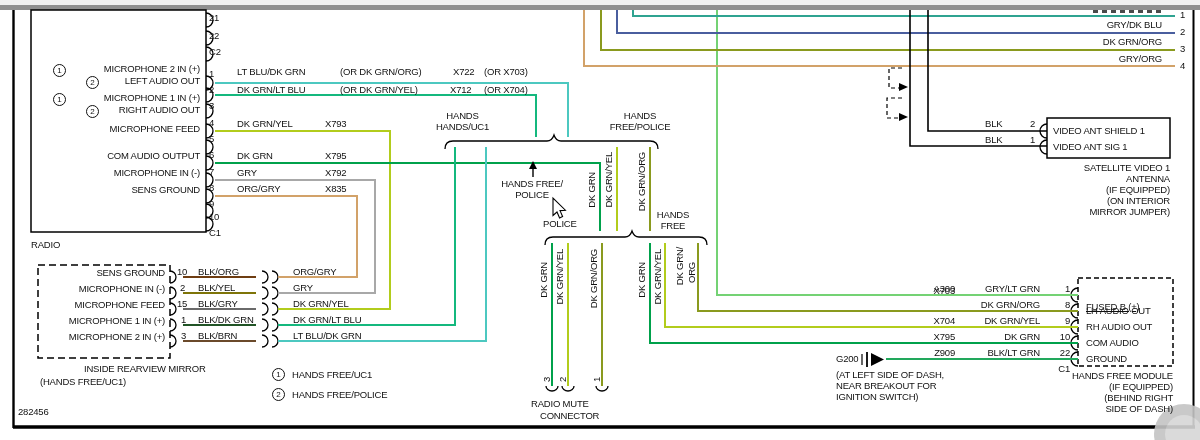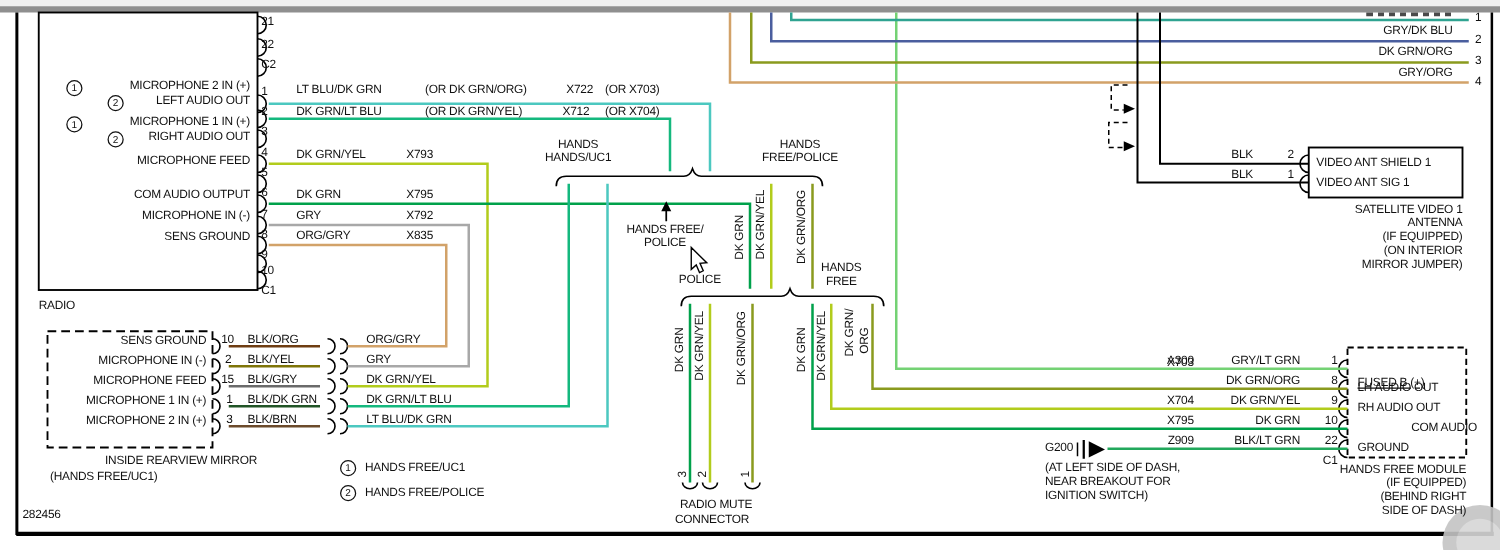--- a/index.html
+++ b/index.html
@@ -238,21 +238,21 @@
   <div class="rot" style="left:554px;top:249px;">DK GRN/YEL</div>
   <div class="rot" style="left:588px;top:249px;">DK GRN/ORG</div>
   <div class="rot" style="left:636px;top:262px;">DK GRN</div>
   <div class="rot" style="left:652px;top:249px;">DK GRN/YEL</div>
   <div class="rot" style="left:674px;top:247px;">DK GRN/</div>
   <div class="rot" style="left:686px;top:262px;">ORG</div>
 
   <div class="rot" style="left:541px;top:377px;">3</div>
   <div class="rot" style="left:557px;top:377px;">2</div>
   <div class="rot" style="left:591px;top:377px;">1</div>
-  <div class="t" style="left:544px;top:398px;">RADIO MUTE</div>
+  <div class="t" style="left:531px;top:398px;">RADIO MUTE</div>
   <div class="t" style="left:540px;top:410px;">CONNECTOR</div>
 
   <div class="t tr" style="left:45px;top:267px;width:120px;">SENS GROUND</div>
   <div class="t tr" style="left:45px;top:283px;width:120px;">MICROPHONE IN (-)</div>
   <div class="t tr" style="left:45px;top:299px;width:120px;">MICROPHONE FEED</div>
   <div class="t tr" style="left:45px;top:315px;width:120px;">MICROPHONE 1 IN (+)</div>
   <div class="t tr" style="left:45px;top:331px;width:120px;">MICROPHONE 2 IN (+)</div>
 
   <div class="t" style="left:177px;top:266px;">10</div>
   <div class="t" style="left:180px;top:282px;">2</div>
@@ -317,21 +317,21 @@
   <div class="t tr" style="left:950px;top:331px;width:90px;">DK GRN</div>
   <div class="t tr" style="left:1045px;top:331px;width:25px;">10</div>
   <div class="t tr" style="left:905px;top:347px;width:50px;">Z909</div>
   <div class="t tr" style="left:950px;top:347px;width:90px;">BLK/LT GRN</div>
   <div class="t tr" style="left:1045px;top:347px;width:25px;">22</div>
   <div class="t tr" style="left:1045px;top:363px;width:25px;">C1</div>
 
   <div class="t" style="left:1086px;top:301px;text-decoration:underline;">FUSED B (+)</div>
   <div class="t" style="left:1086px;top:305px;">LH AUDIO OUT</div>
   <div class="t" style="left:1086px;top:321px;">RH AUDIO OUT</div>
-  <div class="t" style="left:1086px;top:337px;margin-left:43px;">COM AUDIO</div>
+  <div class="t" style="left:1086px;top:337px;">COM AUDIO</div>
   <div class="t" style="left:1086px;top:353px;">GROUND</div>
 
   <div class="t tr" style="left:1023px;top:370px;width:150px;">
     <div>HANDS FREE MODULE</div>
     <div>(IF EQUIPPED)</div>
     <div>(BEHIND RIGHT</div>
     <div>SIDE OF DASH)</div>
   </div>
 
   <div class="t" style="left:836px;top:353px;">G200</div>

